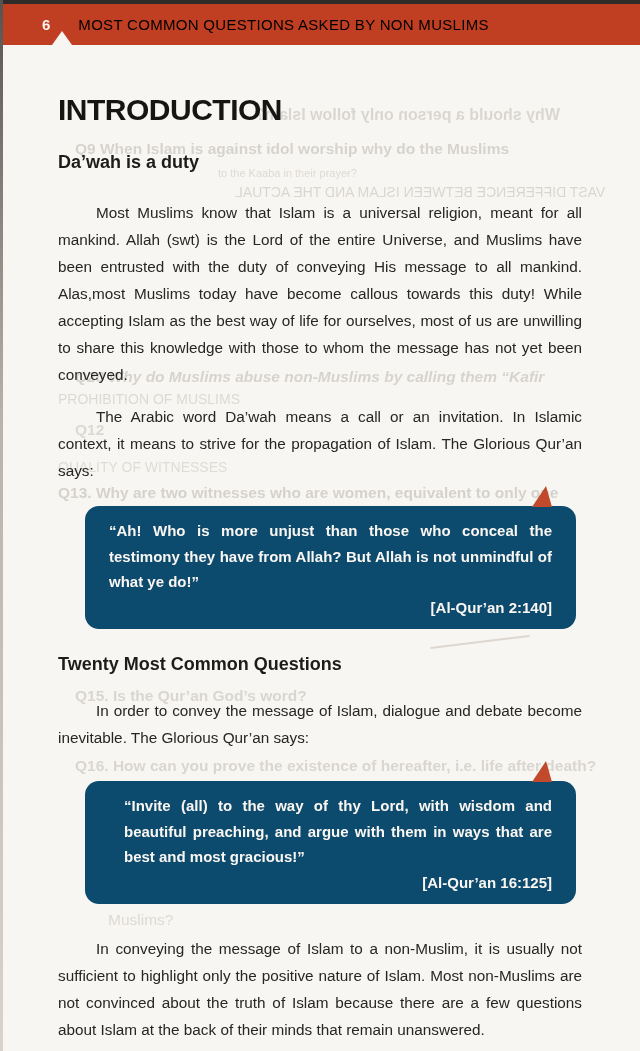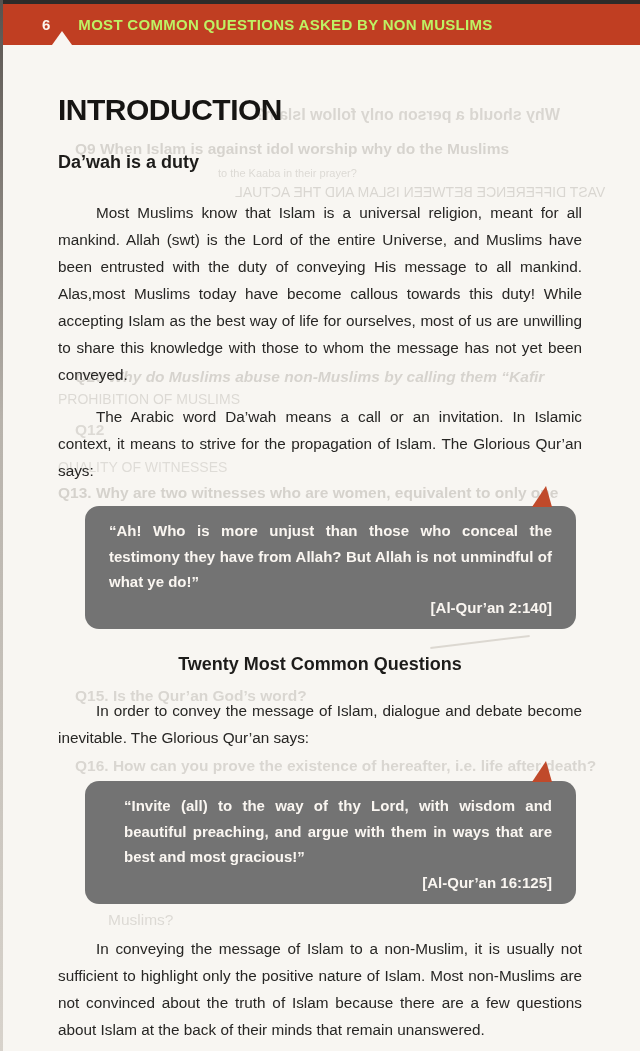--- a/index.html
+++ b/index.html
@@ -27,21 +27,21 @@
     position: absolute; top: 4px; left: 0; right: 0; height: 41px;
     background: #c03e22;
     display: flex; align-items: center;
     z-index: 2;
   }
   .header-pagenum {
     color: #fbf5ef; font-weight: bold; font-size: 15px;
     margin-left: 42px;
   }
   .header-title {
-    color: #bef264; font-weight: bold; font-size: 15px;
+    color: #000000; font-weight: normal; font-size: 15px;
     letter-spacing: 0.3px;
     margin-left: 28px;
   }
   .header-notch {
     position: absolute; top: 31px; left: 52px;
     width: 0; height: 0;
     border-left: 10px solid transparent;
     border-right: 10px solid transparent;
     border-bottom: 14px solid #f8f6f2;
     z-index: 3;
@@ -68,21 +68,21 @@
   .body-para {
     margin: 26px 0 0 0;
     font-size: 15.3px; line-height: 27px; color: #272624;
     text-align: justify; text-indent: 38px;
   }
   .body-para.tight { margin-top: 15px; }
   .quote-box {
     position: relative;
     margin: 22px 0 0 27px;
     width: 491px; box-sizing: border-box;
-    background: #737373;
+    background: #0c4a6e;
     border-radius: 14px;
     padding: 12px 24px 9px 24px;
     color: #faf6f1;
   }
   .quote-tail {
     position: absolute; top: -20px; right: 24px;
     width: 0; height: 0;
     border-left: 14px solid transparent;
     border-right: 6px solid transparent;
     border-bottom: 21px solid #c04a2b;
@@ -141,21 +141,21 @@
     <p class="body-para">Most Muslims know that Islam is a universal religion, meant for all mankind. Allah (swt) is the Lord of the entire Universe, and Muslims have been entrusted with the duty of conveying His message to all mankind. Alas,most Muslims today have become callous towards this duty! While accepting Islam as the best way of life for ourselves, most of us are unwilling to share this knowledge with those to whom the message has not yet been conveyed.</p>
 
     <p class="body-para tight">The Arabic word Da’wah means a call or an invitation. In Islamic context, it means to strive for the propagation of Islam. The Glorious Qur’an says:</p>
 
     <div class="quote-box">
       <div class="quote-tail"></div>
       <div class="quote-text">“Ah! Who is more unjust than those who conceal the testimony they have from Allah? But Allah is not unmindful of what ye do!”</div>
       <div class="quote-citation">[Al-Qur’an 2:140]</div>
     </div>
 
-    <h2 class="sub-heading" style="text-align:center;">Twenty Most Common Questions</h2>
+    <h2 class="sub-heading" style="">Twenty Most Common Questions</h2>
 
     <p class="body-para" style="margin-top:22px;">In order to convey the message of Islam, dialogue and debate become inevitable. The Glorious Qur’an says:</p>
 
     <div class="quote-box" style="margin-top:30px;padding-left:39px;">
       <div class="quote-tail"></div>
       <div class="quote-text">“Invite (all) to the way of thy Lord, with wisdom and beautiful preaching, and argue with them in ways that are best and most gracious!”</div>
       <div class="quote-citation">[Al-Qur’an 16:125]</div>
     </div>
 
     <p class="body-para" style="margin-top:31px;">In conveying the message of Islam to a non-Muslim, it is usually not sufficient to highlight only the positive nature of Islam. Most non-Muslims are not convinced about the truth of Islam because there are a few questions about Islam at the back of their minds that remain unanswered.</p>

